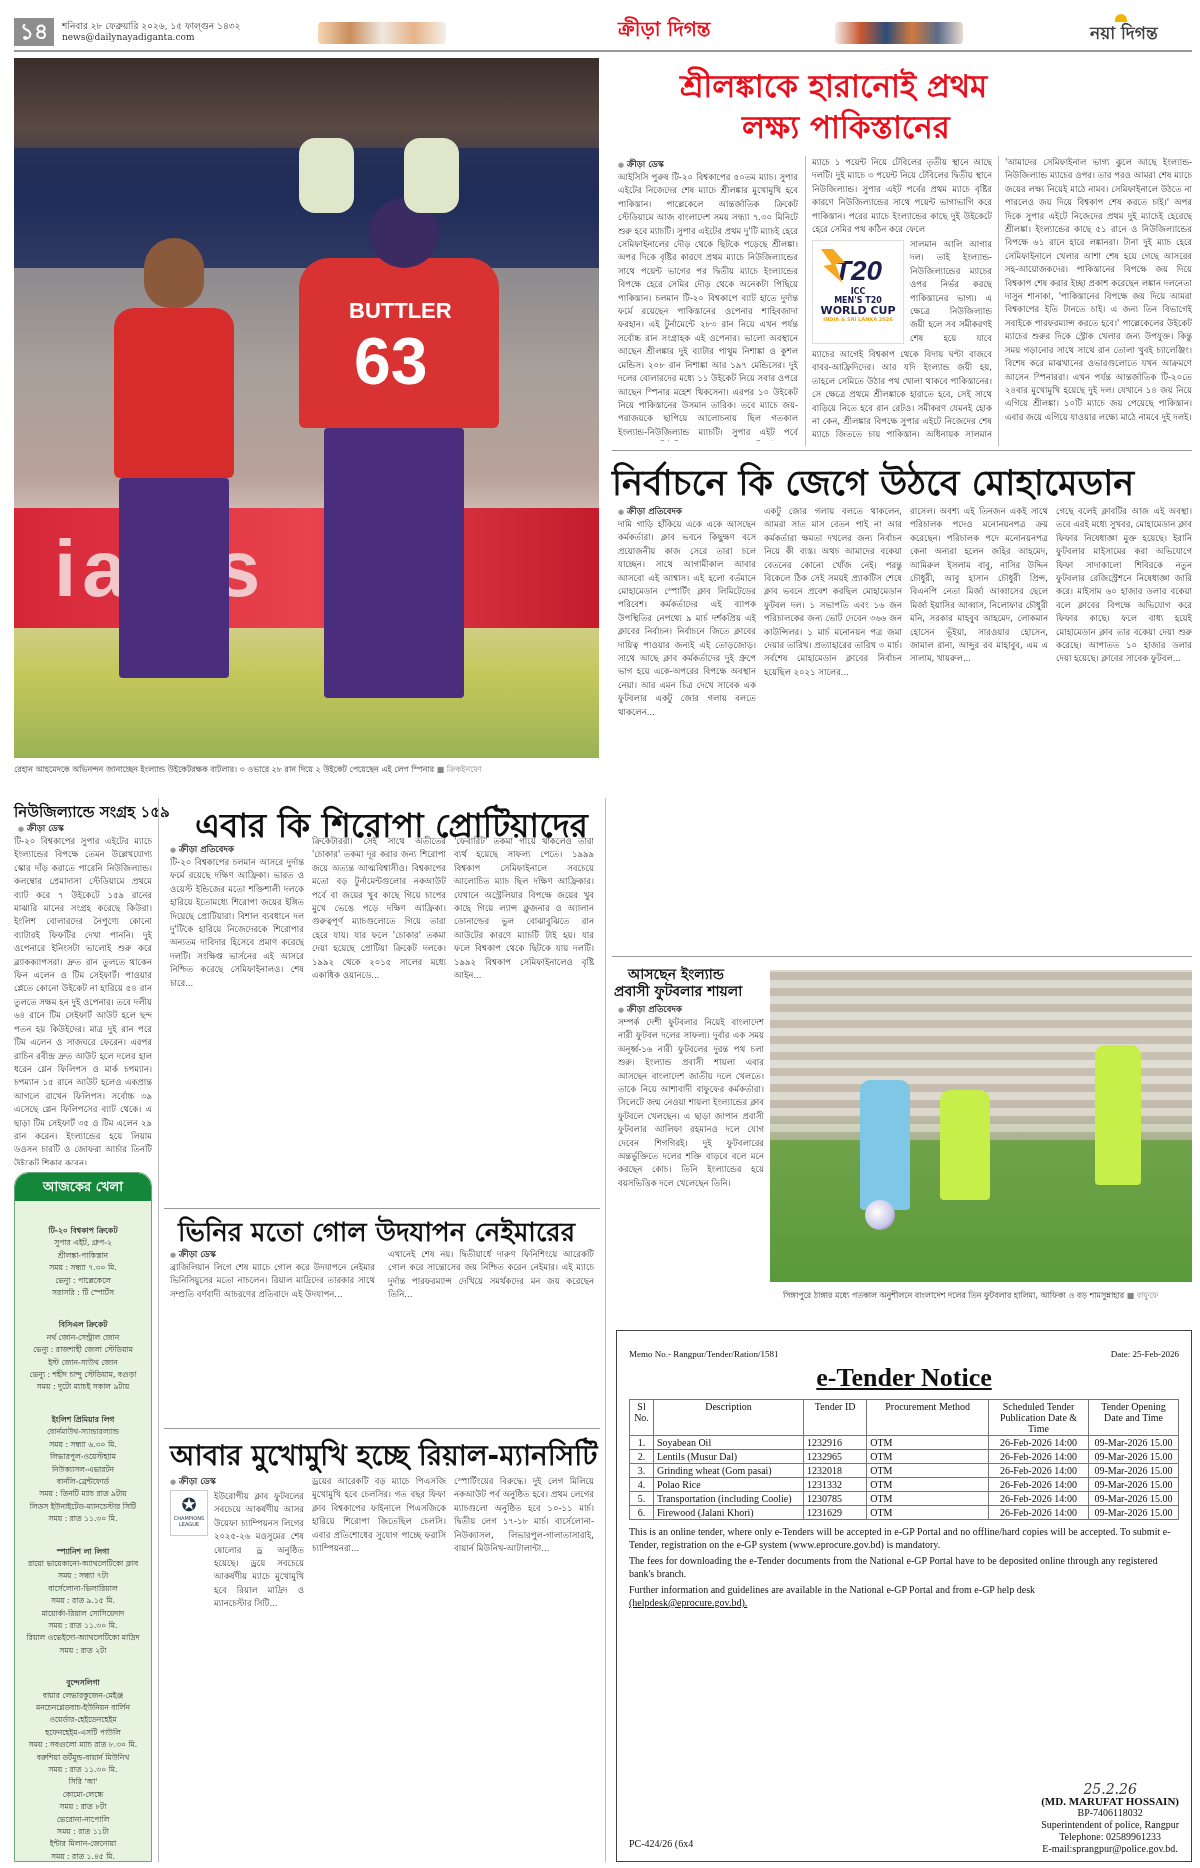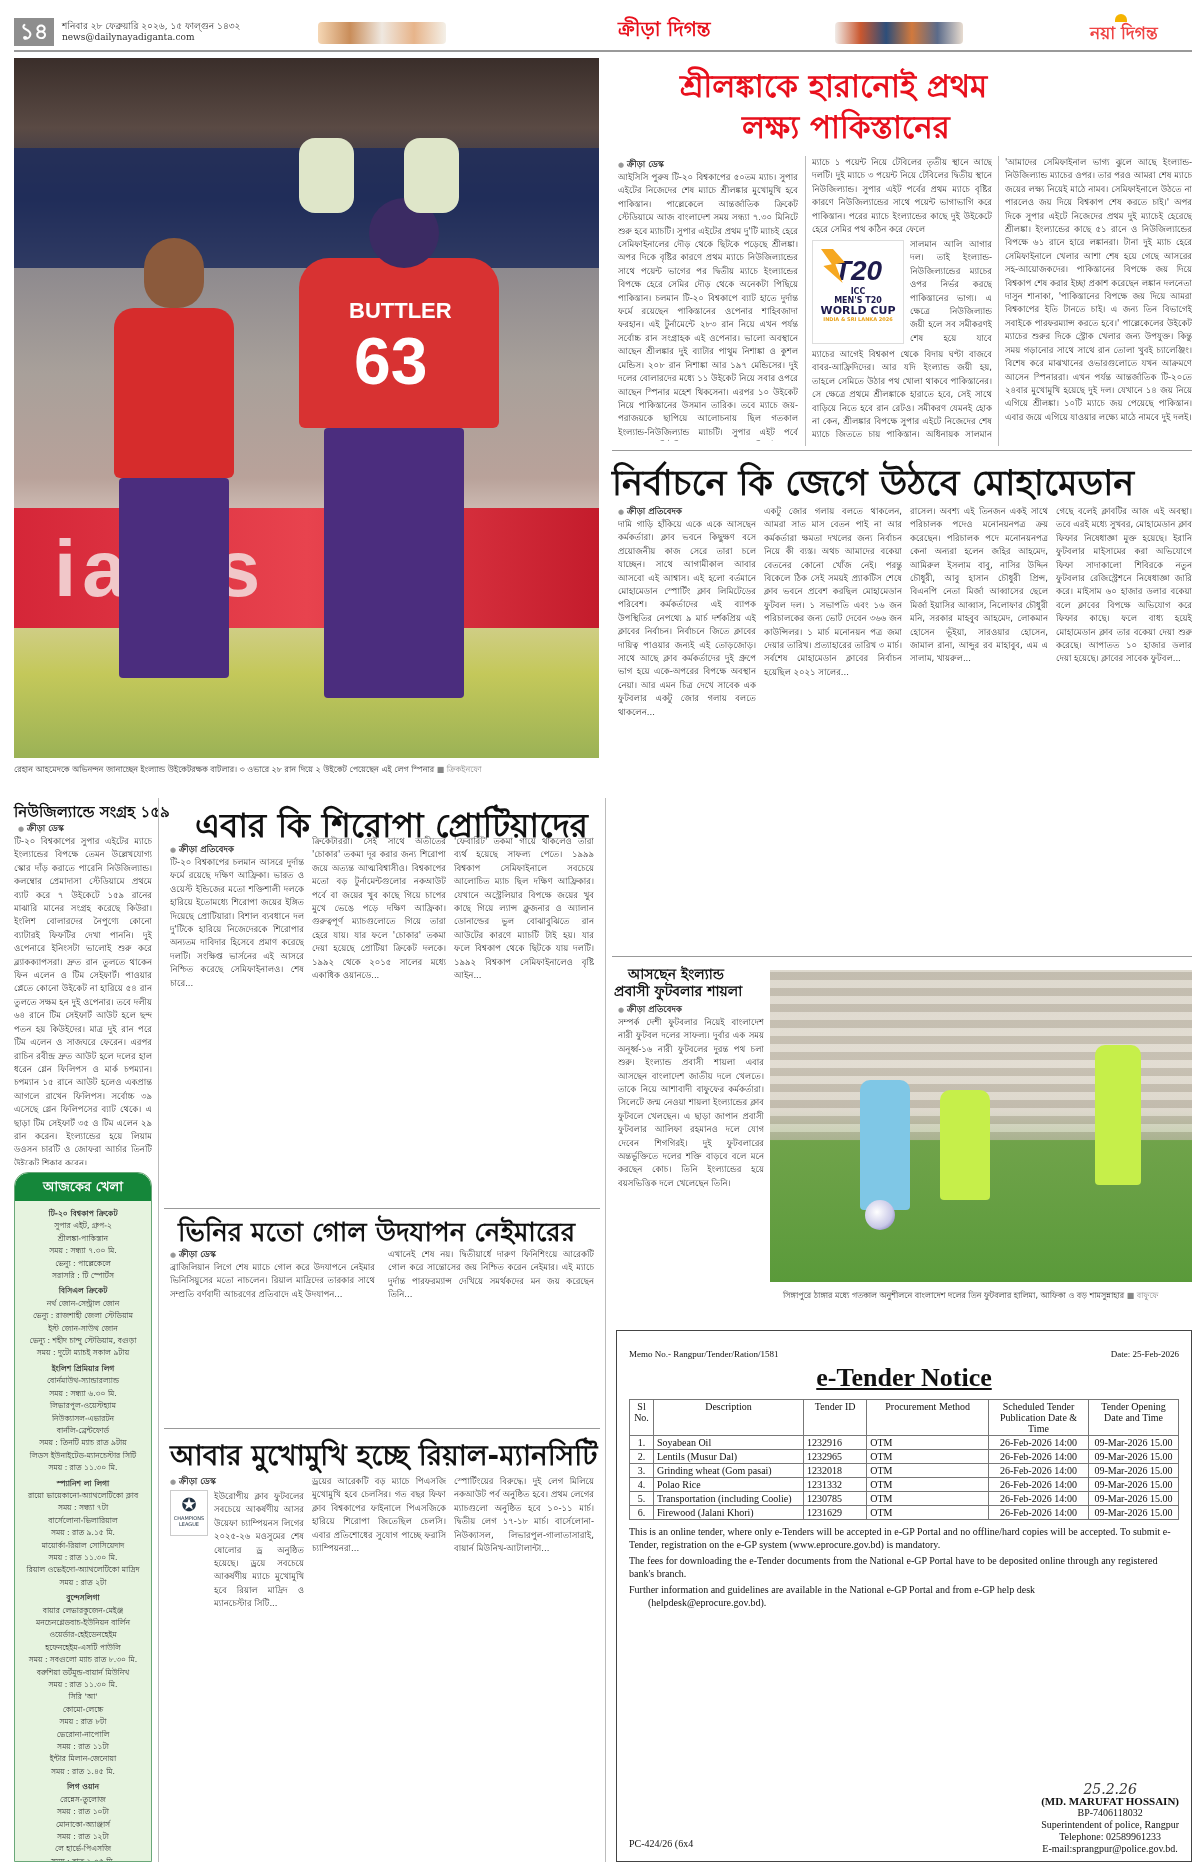--- a/index.html
+++ b/index.html
@@ -6,21 +6,21 @@
   body { width: 1200px; height: 1868px; background: #fff; font-family: "DejaVu Sans", sans-serif; color: #222; position: relative; overflow: hidden; }
   .abs { position: absolute; }
   
   .page-num { left: 14px; top: 18px; width: 40px; height: 28px; background: #8e8e8e; color: #fff; font-size: 22px; font-weight: bold; text-align: center; line-height: 28px; }
   .hdr-date { left: 62px; top: 19px; font-size: 9px; color: #333; font-family: "DejaVu Serif", serif; }
   .hdr-email { left: 62px; top: 32px; font-size: 9px; color: #333; font-family: "DejaVu Serif", serif; }
   .hdr-img { height: 22px; border-radius: 4px; }
   .hdr-balls { left: 318px; top: 22px; width: 128px; background: linear-gradient(90deg,#f5d7b5,#c98d5a,#efe8e0,#e7b48a,#f4f0e8); }
   .hdr-runners { left: 835px; top: 22px; width: 128px; background: linear-gradient(90deg,#f1ece8,#c9572f,#2d4e7a,#d1793d,#5b6b8a,#e8dcd0); }
   .section-title { left: 618px; top: 14px; font-size: 20px; font-weight: bold; color: #e8101c; }
-  .brand { left: 1090px; top: 20px; font-size: 17px; font-weight: bold; color: #ef4444; }
+  .brand { left: 1090px; top: 20px; font-size: 17px; font-weight: bold; color: #404040; }
   .brand-sun { left: 1115px; top: 14px; width: 12px; height: 8px; background: #f5b400; border-radius: 8px 8px 0 0; }
   .hdr-rule { left: 14px; top: 50px; width: 1178px; height: 2px; background: #999; }
   
   .photo-cricket { left: 14px; top: 58px; width: 585px; height: 700px; background: linear-gradient(180deg,#3a2e2a 0%,#5a4a44 10%,#2a2f4a 20%,#8e8a8e 30%,#a8a09a 45%,#b9a29a 60%,#e3d7cf 70%,#c4c85a 88%,#9bb256 100%); overflow: hidden; }
   .ph-banner { left: 0; top: 90px; width: 585px; height: 120px; background: #1e2d5c; opacity: .85; }
   .ph-red-board { left: 0; top: 450px; width: 585px; height: 120px; background: linear-gradient(90deg,#d52638,#e8434e,#c41c2c); }
   .ph-red-txt { left: 40px; top: 465px; font-size: 80px; font-weight: bold; color: #f1c7c9; letter-spacing: 6px; font-family: "Liberation Sans", sans-serif; }
   .player1 { left: 80px; top: 180px; width: 160px; height: 440px; }
   .p1-head { left: 50px; top: 0; width: 60px; height: 70px; background: #8b5a3c; border-radius: 30px 30px 26px 26px; }
   .p1-shirt { left: 20px; top: 70px; width: 120px; height: 170px; background: #d62c2c; border-radius: 20px 20px 6px 6px; }
@@ -47,21 +47,21 @@
   .t20-logo { left: 802px; top: 236px; width: 92px; height: 104px; border: 1px solid #ddd; background: #fff; text-align: center; }
   .t20-big { font-size: 28px; font-weight: bold; color: #1e1b4d; font-style: italic; margin-top: 14px; font-family: "Liberation Sans", sans-serif; }
   .t20-icc { font-size: 8px; font-weight: bold; color: #1e1b4d; }
   .t20-wc { font-size: 11px; font-weight: bold; color: #1e1b4d; line-height: 11px; }
   .t20-host { font-size: 5px; font-weight: bold; color: #e8a21b; }
   .t20-flash { left: 8px; top: 8px; width: 24px; height: 34px; background: #f6a821; clip-path: polygon(50% 0,100% 40%,60% 45%,90% 100%,10% 50%,45% 45%,0 0); }
   
   .sched { left: 14px; top: 1172px; width: 138px; height: 690px; border: 1px solid #6aa879; background: #e6f3df; border-radius: 14px 14px 0 0; overflow: hidden; }
   .sched-hd { height: 28px; background: #15873a; color: #ffffff; font-size: 13px; font-weight: bold; text-align: center; line-height: 28px; border-radius: 14px 14px 0 0; }
   .sched-body { padding: 4px 2px; text-align: center; font-size: 7.6px; line-height: 12.4px; color: #333; }
-  .sched-body .cat { font-weight: bold; margin-top: 3px; }
+  .sched-body .cat { font-weight: bold; margin-top: 20px; }
   
   .photo-football { left: 770px; top: 970px; width: 422px; height: 312px; background: linear-gradient(180deg,#c9c4b8 0%,#d8d2c5 30%,#c7c0b2 45%,#70a34a 55%,#5a9a3a 100%); overflow: hidden; }
   .seats { left: 0; top: 0; width: 422px; height: 170px; background: repeating-linear-gradient(0deg,#c0b9ab 0,#c0b9ab 8px,#e7e2d8 8px,#e7e2d8 16px); opacity: .7; }
   .fp { border-radius: 10px 10px 4px 4px; }
   .fp1 { left: 90px; top: 110px; width: 50px; height: 130px; background: #7fc7e6; }
   .fp2 { left: 170px; top: 120px; width: 50px; height: 110px; background: #c6ef4a; }
   .fp3 { left: 325px; top: 75px; width: 46px; height: 140px; background: #c6ef4a; }
   .ball { left: 95px; top: 230px; width: 30px; height: 30px; background: radial-gradient(circle at 40% 40%,#fff,#c9c9e8 60%,#5a4fa0); border-radius: 15px; }
   
   .tender { left: 616px; top: 1330px; width: 576px; height: 532px; border: 1.5px solid #444; font-family: "Liberation Serif", serif; color: #111; padding: 8px 12px; }
@@ -316,21 +316,21 @@
           <td>OTM</td>
           <td class="c">26-Feb-2026 14:00</td>
           <td class="c">09-Mar-2026 15.00</td>
         </tr>
       </tbody>
   </table>
   <div class="t-para" style="margin-top:6px;">This is an online tender, where only e-Tenders will be accepted in e-GP Portal and no offline/hard copies will be accepted. To submit e-Tender, registration on the e-GP system (www.eprocure.gov.bd) is mandatory.</div>
   <div class="t-para">The fees for downloading the e-Tender documents from the National e-GP Portal have to be deposited online through any registered bank's branch.</div>
   <div class="t-para">
     <span>Further information and guidelines are available in the National e-GP Portal and from e-GP help desk</span>
-    <span style="display:block;margin-left:19px;">(helpdesk@eprocure.gov.bd).</span>
+    <span style="text-decoration:underline;display:block;">(helpdesk@eprocure.gov.bd).</span>
   </div>
   <div class="sig">
     <div class="sig-scrawl">25.2.26</div>
     <div class="name">(MD. MARUFAT HOSSAIN)</div>
     <div>BP-7406118032</div>
     <div>Superintendent of police, Rangpur</div>
     <div>Telephone: 02589961233</div>
     <div>E-mail:sprangpur@police.gov.bd.</div>
   </div>
   <div class="pc">PC-424/26 (6x4</div>

